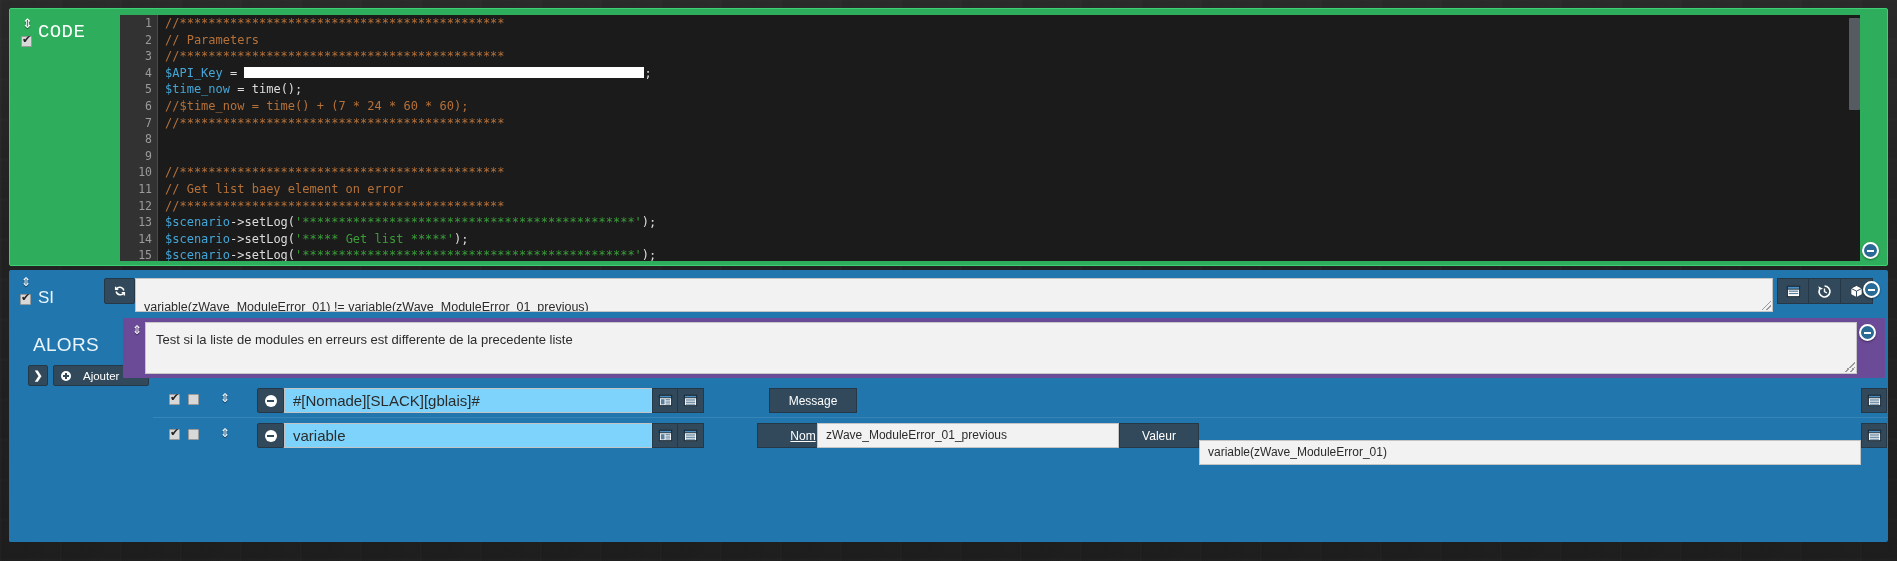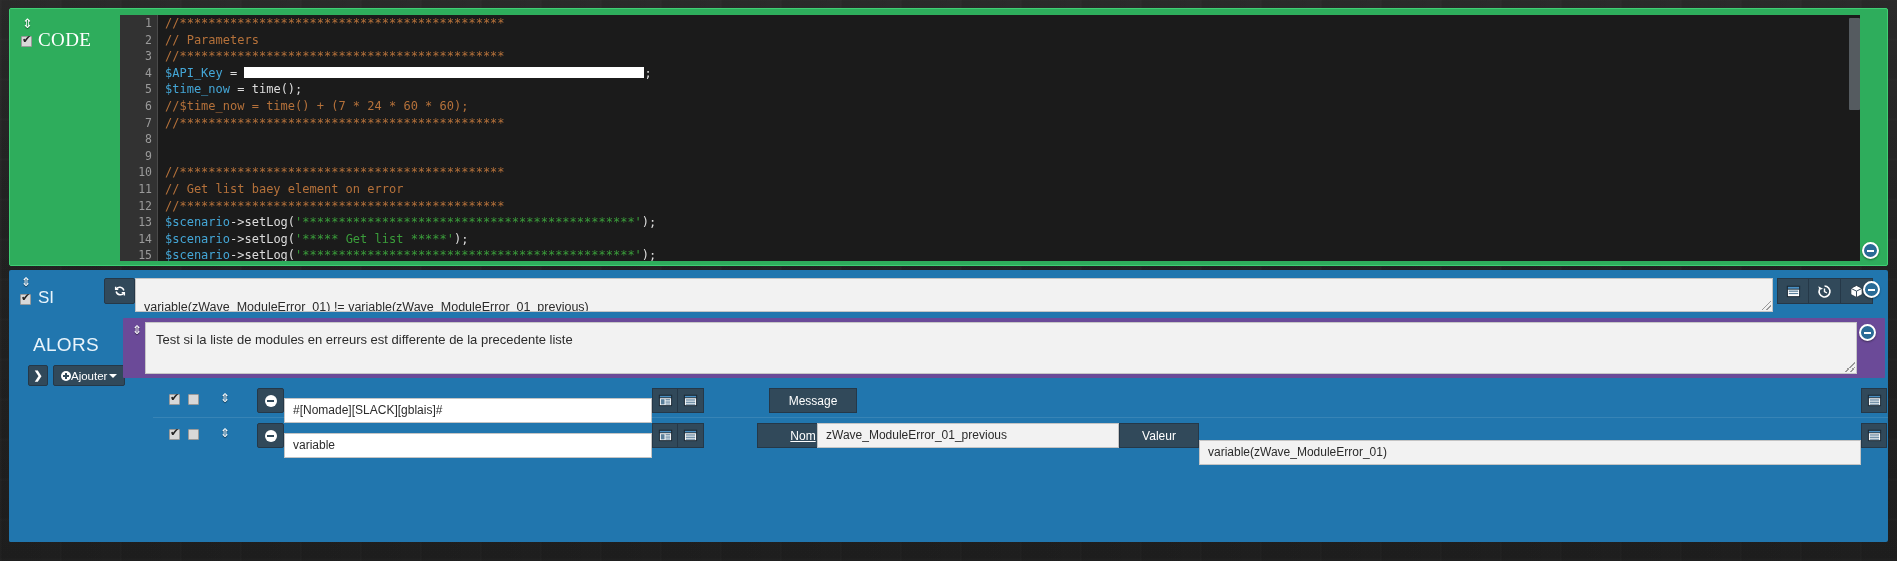--- a/index.html
+++ b/index.html
@@ -62,24 +62,24 @@
     background: #d8d8d8;
     border: 1px solid #9a9a9a;
     border-radius: 1px;
   }
   .code-cb::after {
     content: "✔";
     position: absolute; left: 0px; top: -4px;
     font-size: 11px; color: #222; line-height: 13px;
   }
   .code-title {
-    position: absolute; left: 28px; top: 20px;
+    position: absolute; left: 28px; top: 12px;
     font-size: 19px; color: #ffffff;
     letter-spacing: .4px;
-    font-family: Liberation Serif, serif;
+    font-family: Liberation Mono, monospace;
   }
   .editor {
     position: absolute;
     left: 110px; top: 6px;
     width: 1740px; height: 246px;
     background: #1b1b1b;
     overflow: hidden;
   }
   .gutter {
     position: absolute; left: 0; top: 0;
@@ -233,21 +233,21 @@
   .chev-btn {
     width: 20px; height: 21px;
     background: #31495a; border: 1px solid #253848; border-radius: 2px;
     color: #fff; font-size: 11px; font-weight: bold;
     display: flex; align-items: center; justify-content: center;
   }
   .add-btn {
     height: 21px; padding: 0 7px;
     background: #31495a; border: 1px solid #253848; border-radius: 2px;
     color: #fff; font-size: 11.5px;
-    display: flex; align-items: center; gap: 0;
+    display: flex; align-items: center; gap: 12px;
   }
   .plus-circle {
     width: 10px; height: 10px; border-radius: 50%;
     background: #fff; position: relative; display: inline-block;
   }
   .plus-circle::before, .plus-circle::after {
     content: ""; position: absolute; background: #31495a;
   }
   .plus-circle::before { left: 4px; top: 2px; width: 2px; height: 6px; }
   .plus-circle::after { left: 2px; top: 4px; width: 6px; height: 2px; }
@@ -314,24 +314,24 @@
   .ar-minus-dark i {
     width: 12px; height: 12px; border-radius: 50%;
     background: #fff; position: relative; display: block;
   }
   .ar-minus-dark i::after {
     content: ""; position: absolute; left: 2.5px; top: 5px;
     width: 7px; height: 2px; background: #31495a;
   }
   .ar-cmd {
     position: absolute;
-    left: 131px; top: 15px;
+    left: 131px; top: 5px;
     width: 368px; height: 25px;
-    background: #ffffff; border: 1px solid #c4c4c4;
-    font-size: 12px; color: #2b2b2b;
+    background: #7dd3fc; border: 1px solid #c4c4c4;
+    font-size: 15px; color: #2b2b2b;
     padding: 0 8px; line-height: 23px;
     white-space: nowrap; overflow: hidden;
   }
   .ar-icons {
     position: absolute; left: 499px; top: 5px;
     display: flex; height: 25px;
   }
   .ar-icon {
     width: 26px; height: 25px;
     background: #31495a; border: 1px solid #253848; border-left: none;

